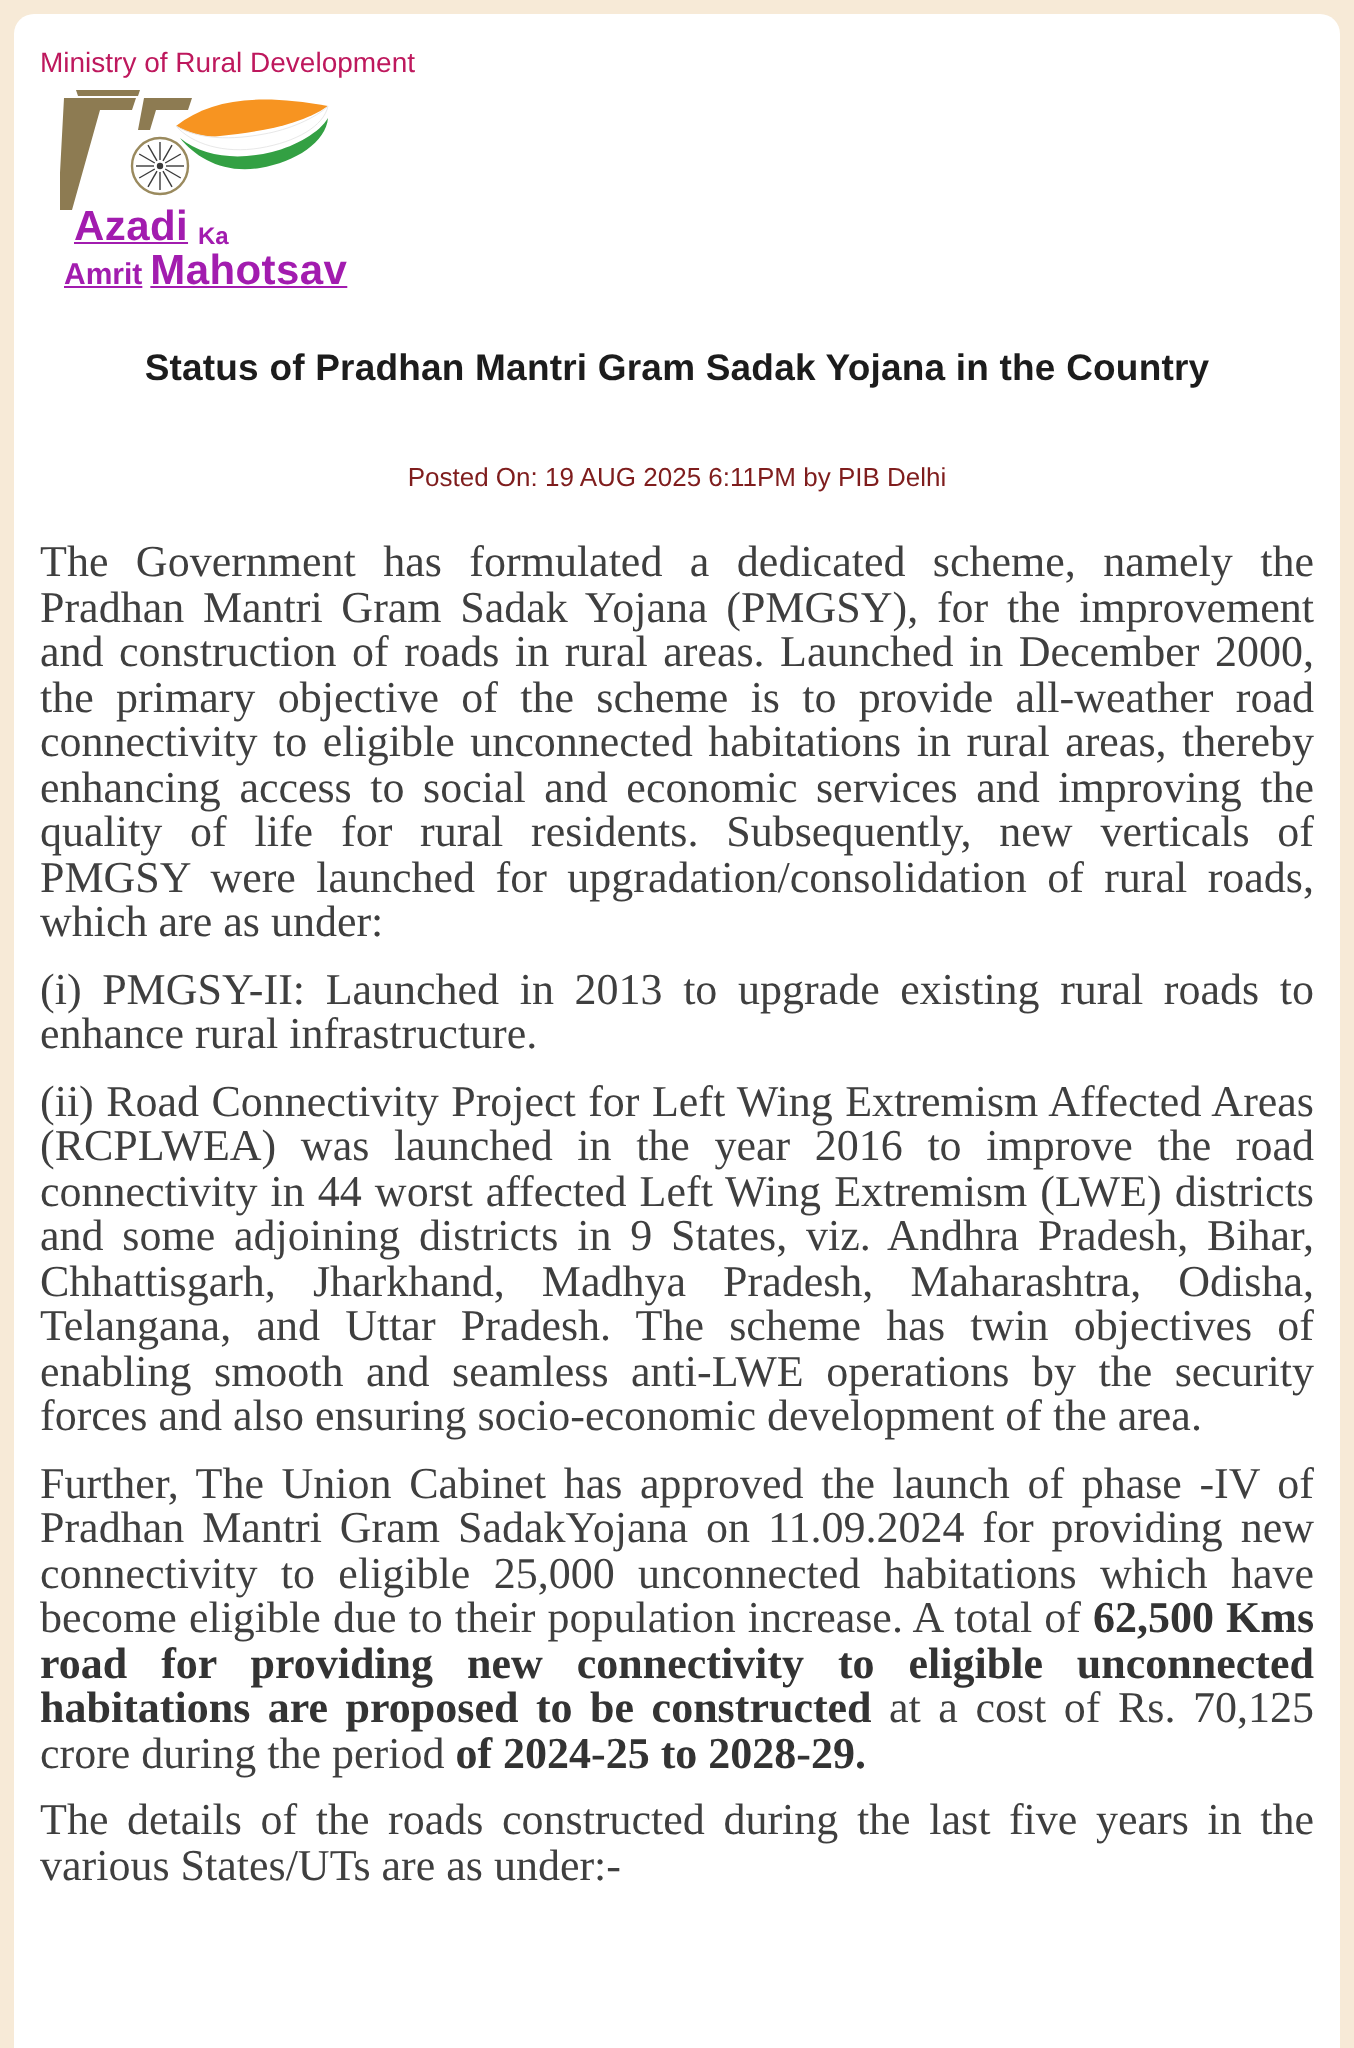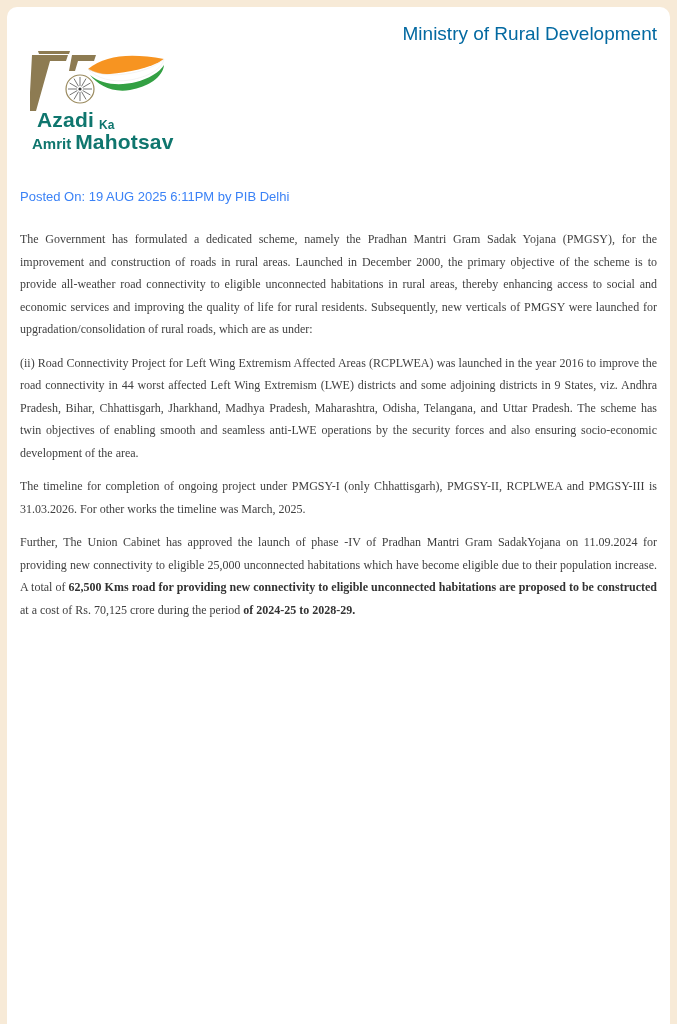--- a/index.html
+++ b/index.html
@@ -14,60 +14,61 @@
     margin: 7px 7px 0 7px;
     background: #ffffff;
     border-radius: 10px 10px 0 0;
     height: 1017px;
     padding: 0 13px;
     box-sizing: border-box;
     position: relative;
   }
   .ministry {
     padding-top: 16px;
-    text-align: right;
-    font-size: 19px;
-    color: #0369a1;
+    text-align: left;
+    font-size: 14px;
+    color: #be185d;
   }
   .logo {
     margin-top: 4px;
     margin-left: 10px;
     width: 150px;
     cursor: pointer;
   }
   .logo svg { display: block; }
   .logo-text {
     margin-top: -8px;
-    color: #0f766e;
+    color: #a21caf;
     line-height: 1.05;
+    text-decoration: underline;
   }
   .lt-row1 { padding-left: 7px; }
   .lt-row2 { padding-left: 2px; margin-top: 0px; }
   .azadi    { font-size: 21px; font-weight: 700; letter-spacing: .2px; }
   .ka       { font-size: 12px; font-weight: 700; margin-left: 5px; position: relative; top: 2px; }
   .amrit    { font-size: 15px; font-weight: 700; text-align: center; }
   .mahotsav { font-size: 21px; font-weight: 600; margin-left: 4px; letter-spacing: .2px; margin-top: 28px; }
   .page-title {
     margin-top: 26px;
     text-align: center;
     font-size: 18.5px;
     font-weight: 700;
     color: #1c1c1c;
     letter-spacing: .1px;
   }
   .posted-on {
     margin-top: 36px;
-    text-align: left;
+    text-align: center;
     font-size: 13px;
-    color: #3b82f6;
+    color: #7f1d1d;
   }
   .body-copy {
     margin-top: 24px;
     font-family: "Liberation Serif", "DejaVu Serif", serif;
-    font-size: 12px;
+    font-size: 22px;
     line-height: 22.5px;
     color: #3f3f3f;
     text-align: justify;
   }
   .body-copy p { margin: 0 0 11px 0; }
   .body-copy strong { font-weight: 700; color: #333333; }
 </style>
 </head>
 <body>
 
@@ -109,24 +110,26 @@
           </g>
           <circle cx="50" cy="40" r="1.6" fill="#3a3a3a"></circle>
         </g>
       </svg>
       <div class="logo-text">
         <div class="lt-row1"><span class="azadi">Azadi</span><span class="ka">Ka</span></div>
         <div class="lt-row2"><span class="amrit">Amrit</span><span class="mahotsav">Mahotsav</span></div>
       </div>
     </div>
 
+    <h1 class="page-title">Status of Pradhan Mantri Gram Sadak Yojana in the Country</h1>
 
     <div class="posted-on">Posted On: 19 AUG 2025 6:11PM by PIB Delhi</div>
 
     <div class="body-copy">
       <p>The Government has formulated a dedicated scheme, namely the Pradhan Mantri Gram Sadak Yojana (PMGSY), for the improvement and construction of roads in rural areas. Launched in December 2000, the primary objective of the scheme is to provide all-weather road connectivity to eligible unconnected habitations in rural areas, thereby enhancing access to social and economic services and improving the quality of life for rural residents. Subsequently, new verticals of PMGSY were launched for upgradation/consolidation of rural roads, which are as under:</p>
+      <p>(i) PMGSY-II: Launched in 2013 to upgrade existing rural roads to enhance rural infrastructure.</p>
       <p>(ii) Road Connectivity Project for Left Wing Extremism Affected Areas (RCPLWEA) was launched in the year 2016 to improve the road connectivity in 44 worst affected Left Wing Extremism (LWE) districts and some adjoining districts in 9 States, viz. Andhra Pradesh, Bihar, Chhattisgarh, Jharkhand, Madhya Pradesh, Maharashtra, Odisha, Telangana, and Uttar Pradesh. The scheme has twin objectives of enabling smooth and seamless anti-LWE operations by the security forces and also ensuring socio-economic development of the area.</p>
-      <p>The timeline for completion of ongoing project under PMGSY-I (only Chhattisgarh), PMGSY-II, RCPLWEA and PMGSY-III is 31.03.2026. For other works the timeline was March, 2025.</p>
       <p><span>Further, The Union Cabinet has approved the launch of phase -IV of Pradhan Mantri Gram SadakYojana on 11.09.2024 for providing new connectivity to eligible 25,000 unconnected habitations which have become eligible due to their population increase. A total of </span><strong>62,500 Kms road for providing new connectivity to eligible unconnected habitations are proposed to be constructed</strong><span> at a cost of Rs. 70,125 crore during the period </span><strong>of 2024-25 to 2028-29.</strong></p>
+      <p>The details of the roads constructed during the last five years in the various States/UTs are as under:-</p>
     </div>
 
   </div>
 </div>
 
 </body></html>

